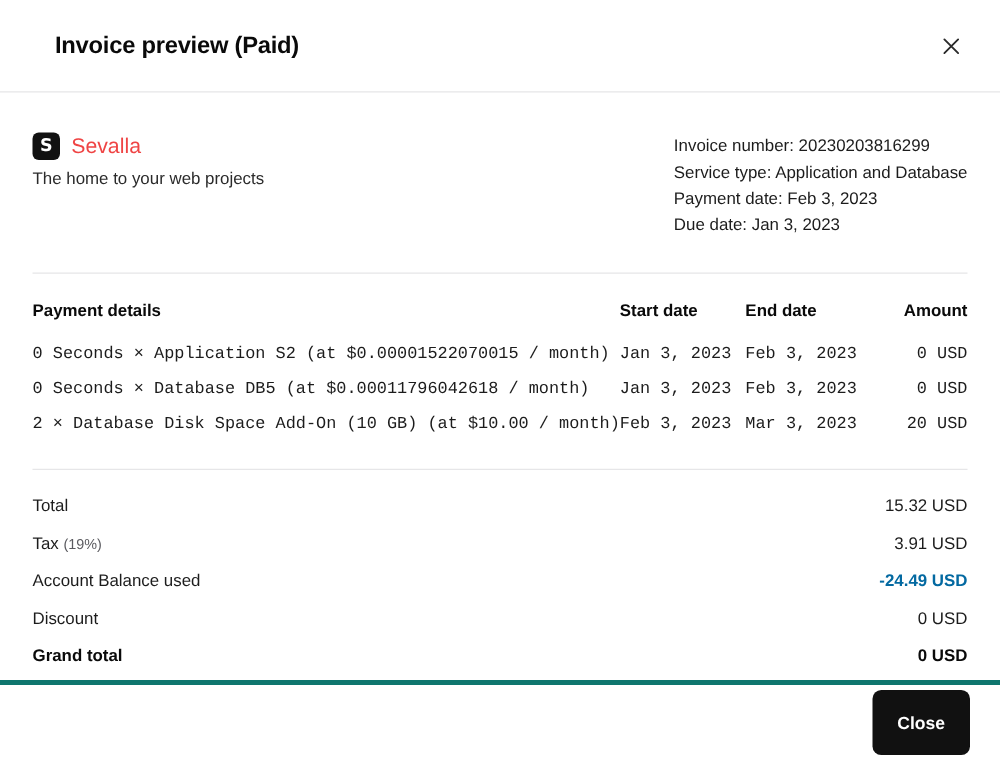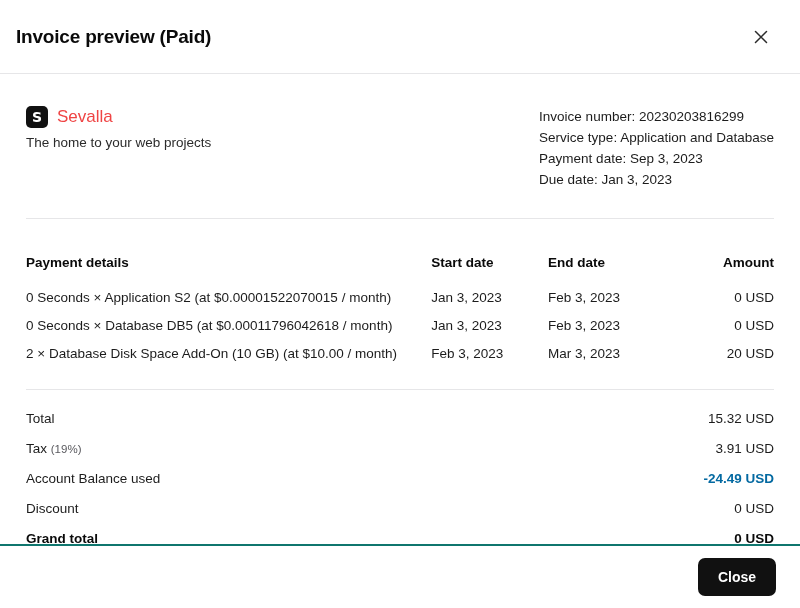--- a/index.html
+++ b/index.html
@@ -19,21 +19,21 @@
     display: flex;
     flex-direction: column;
     overflow: hidden;
   }
   .modal-header {
     height: 74px;
     flex: 0 0 74px;
     display: flex;
     align-items: center;
     justify-content: space-between;
-    padding: 0 24px 0 16px;
+    padding: 0 24px 0 44px;
     border-bottom: 1px solid #e6e6e8;
   }
   .modal-title {
     font-size: 19px;
     font-weight: bold;
     color: #0a0a0a;
     letter-spacing: -0.2px;
   }
   .close-x {
     width: 30px; height: 30px;
@@ -93,36 +93,37 @@
 
   .rule {
     height: 1px;
     background: #e6e6e8;
     margin: 28px 0 0 0;
   }
 
   table.details {
     width: 100%;
     border-collapse: collapse;
-    margin-top: 36px;
+    margin-top: 22px;
   }
   table.details th {
     font-size: 13.5px;
     font-weight: bold;
     color: #0a0a0a;
     text-align: left;
     padding-bottom: 14px;
     white-space: nowrap;
   }
   table.details th.num, table.details td.num { text-align: right; }
   table.details td {
     font-size: 13.5px;
     color: #1c1c1c;
     padding: 6px 0 7px 0;
     white-space: nowrap;
+    font-family: Liberation Mono, monospace;
   }
   td.desc { width: 52%; }
   th.sdate, td.sdate { width: 15%; }
   th.edate, td.edate { width: 15%; }
   th.amt, td.amt { width: 14%; }
 
   .rule2 { height: 1px; background: #e6e6e8; margin-top: 21px; }
 
   table.totals {
     width: 100%;
@@ -135,23 +136,22 @@
     padding: 7px 0 8px 0;
   }
   table.totals td.label { text-align: left; }
   table.totals td.value { text-align: right; }
   table.totals tr.bold td { font-weight: bold; color: #0a0a0a; }
   .sub { font-size: 11.5px; color: #5a5a5f; }
 
   .modal-footer {
     flex: 0 0 64px;
     height: 64px;
-    border-top: 2px solid #0f766e;
-    display: flex;
-    align-items: center;
+    border-top: 4px solid #0f766e;
+    display: flex;
     justify-content: flex-end;
     padding: 4px 24px;
   }
   .btn-close {
     background: #111111;
     color: #ffffff;
     border: none;
     border-radius: 7px;
     font-size: 14px;
     font-weight: bold;
@@ -180,21 +180,21 @@
       <div class="brand">
         <div class="brand-line">
           <span class="brand-mark">S</span>
           <span class="brand-name">Sevalla</span>
         </div>
         <div class="brand-tag">The home to your web projects</div>
       </div>
       <div class="meta">
         <div>Invoice number: 20230203816299</div>
         <div>Service type: Application and Database</div>
-        <div>Payment date: Sep 3, 2023</div>
+        <div>Payment date: Feb 3, 2023</div>
         <div>Due date: Jan 3, 2023</div>
       </div>
     </div>
 
     <div class="rule"></div>
 
     <table class="details">
       <thead>
         <tr>
           <th class="desc">Payment details</th>

